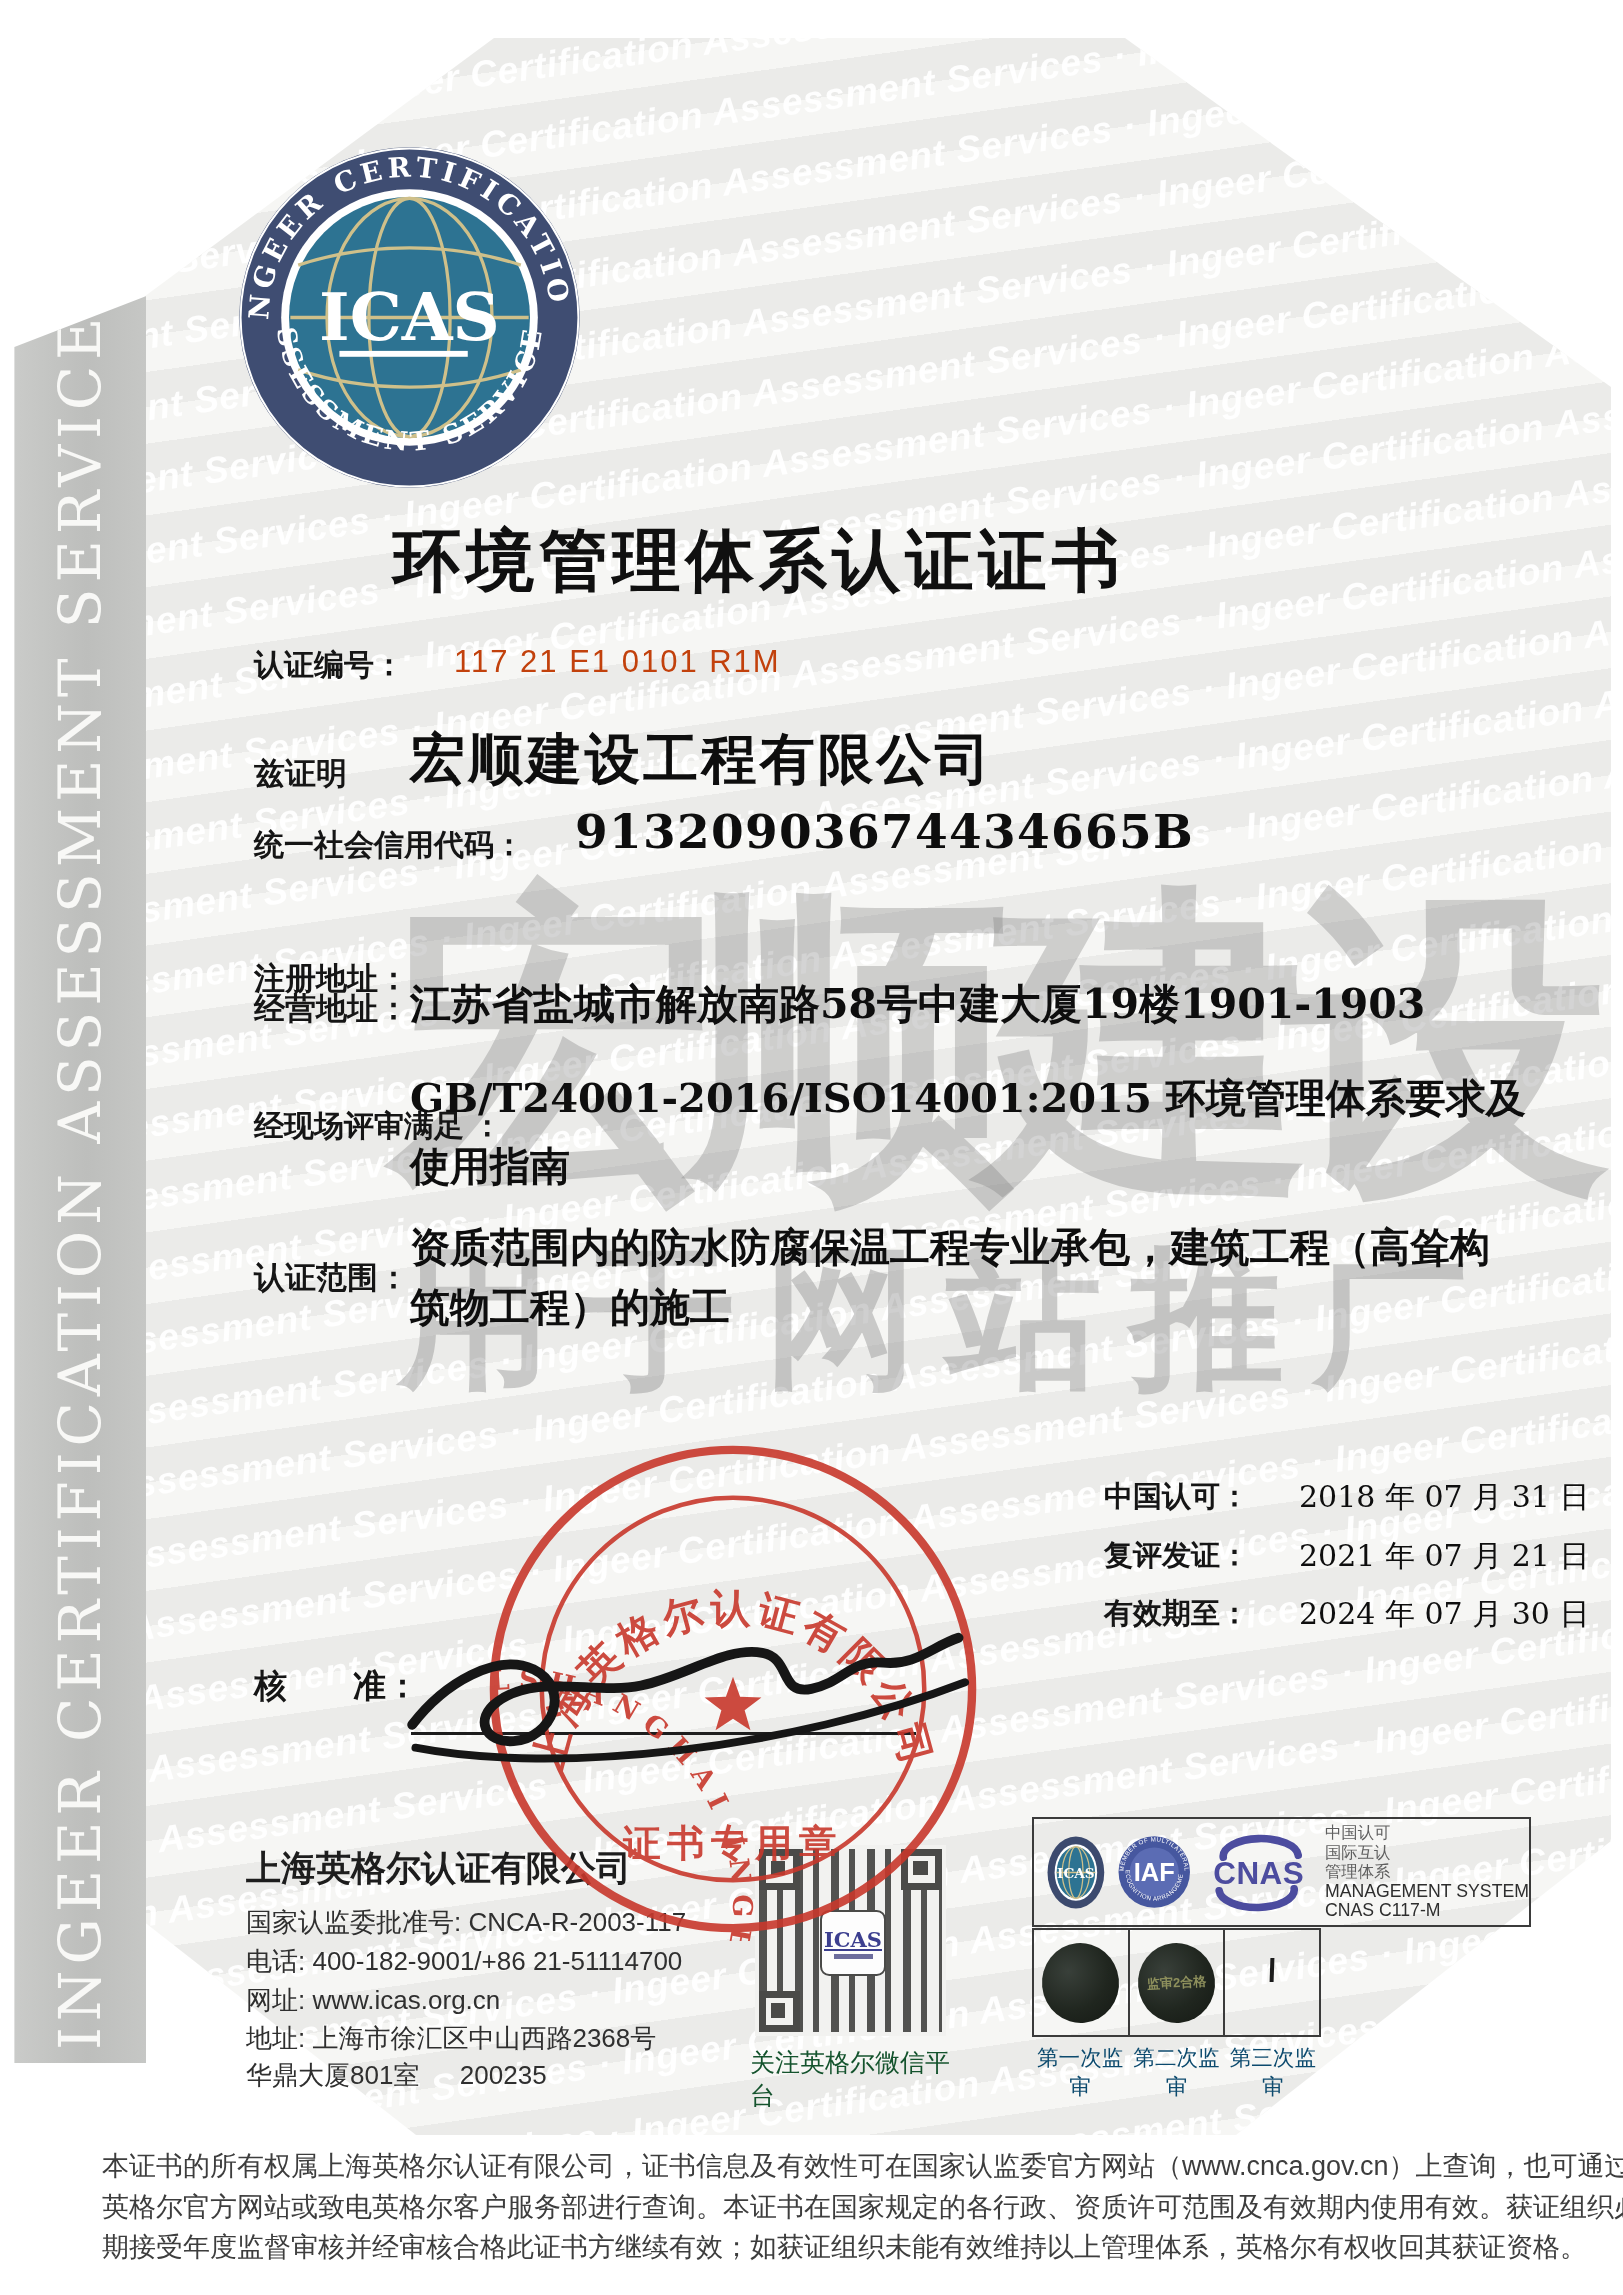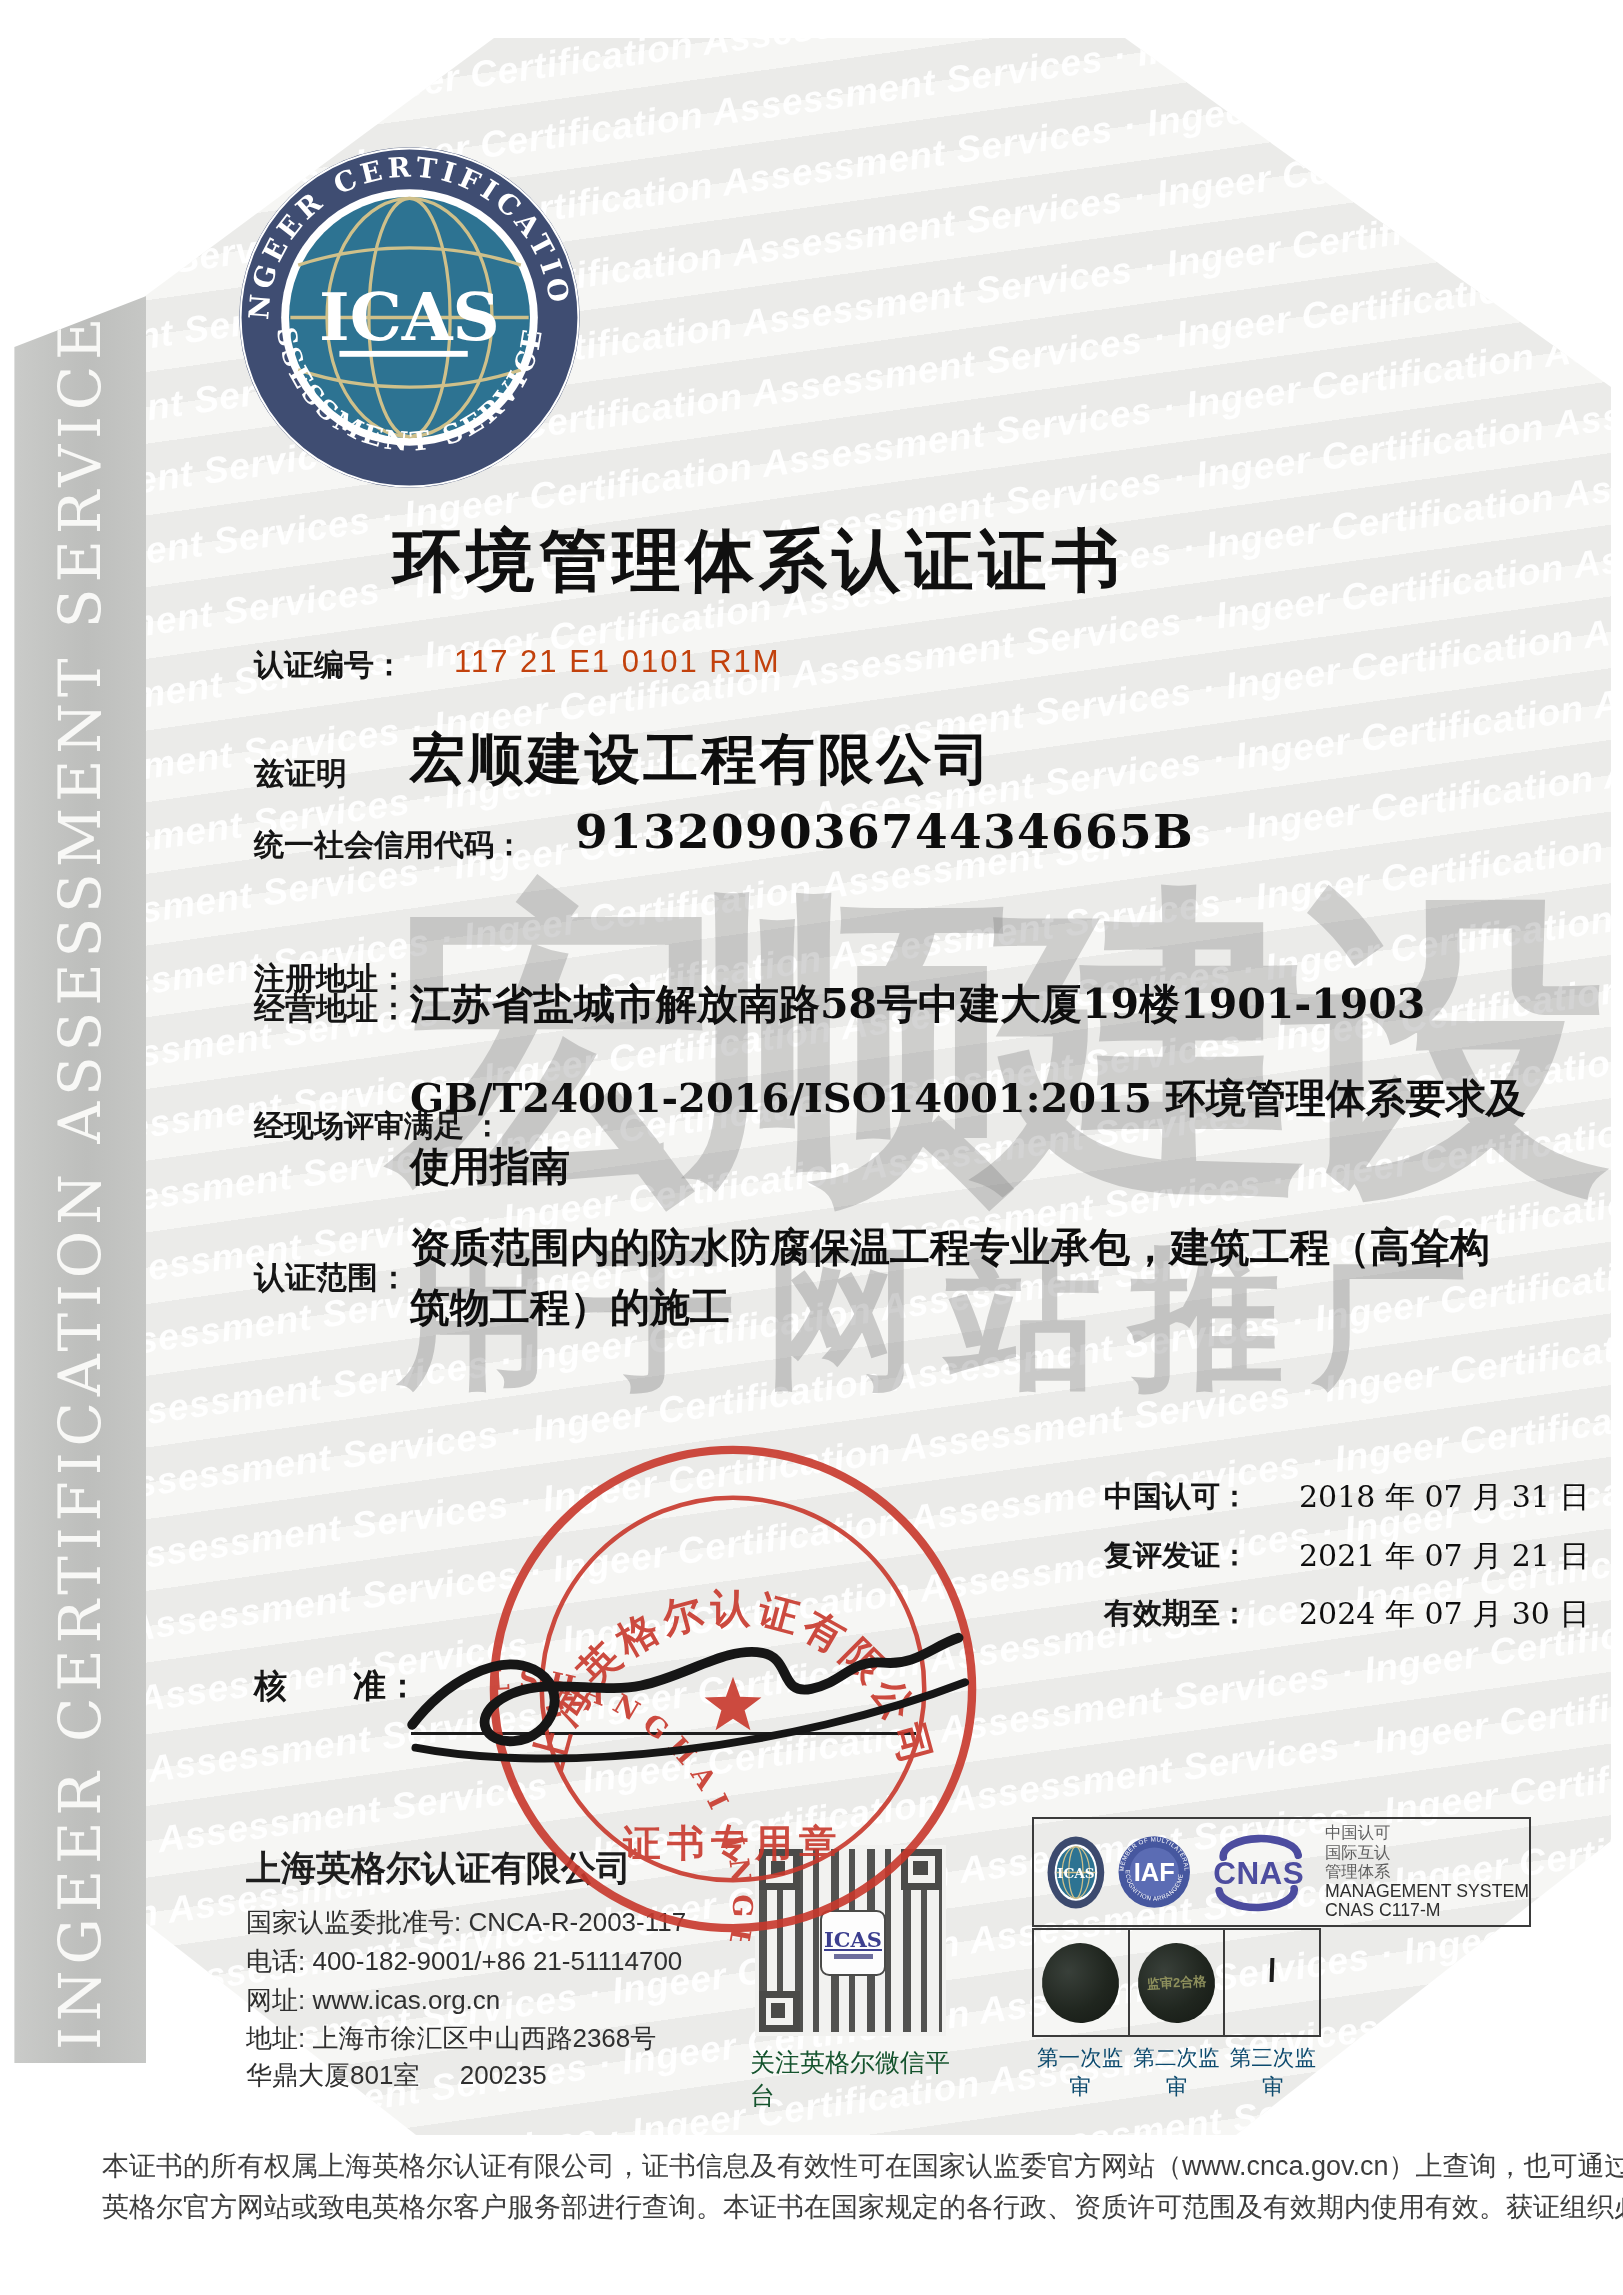--- a/index.html
+++ b/index.html
@@ -291,16 +291,17 @@
       </div>
     </div>
     <div class="surv-labels">
       <span>第一次监审</span>
       <span>第二次监审</span>
       <span>第三次监审</span>
     </div>
 
     <div class="footer-line" style="top:2148px;">本证书的所有权属上海英格尔认证有限公司，证书信息及有效性可在国家认监委官方网站（www.cnca.gov.cn）上查询，也可通过登录</div>
     <div class="footer-line" style="top:2189px;">英格尔官方网站或致电英格尔客户服务部进行查询。本证书在国家规定的各行政、资质许可范围及有效期内使用有效。获证组织必须定</div>
+    <div class="footer-line" style="top:2229px;">期接受年度监督审核并经审核合格此证书方继续有效；如获证组织未能有效维持以上管理体系，英格尔有权收回其获证资格。</div>
 
   </div>
 </div>
 
 
 </body></html>

